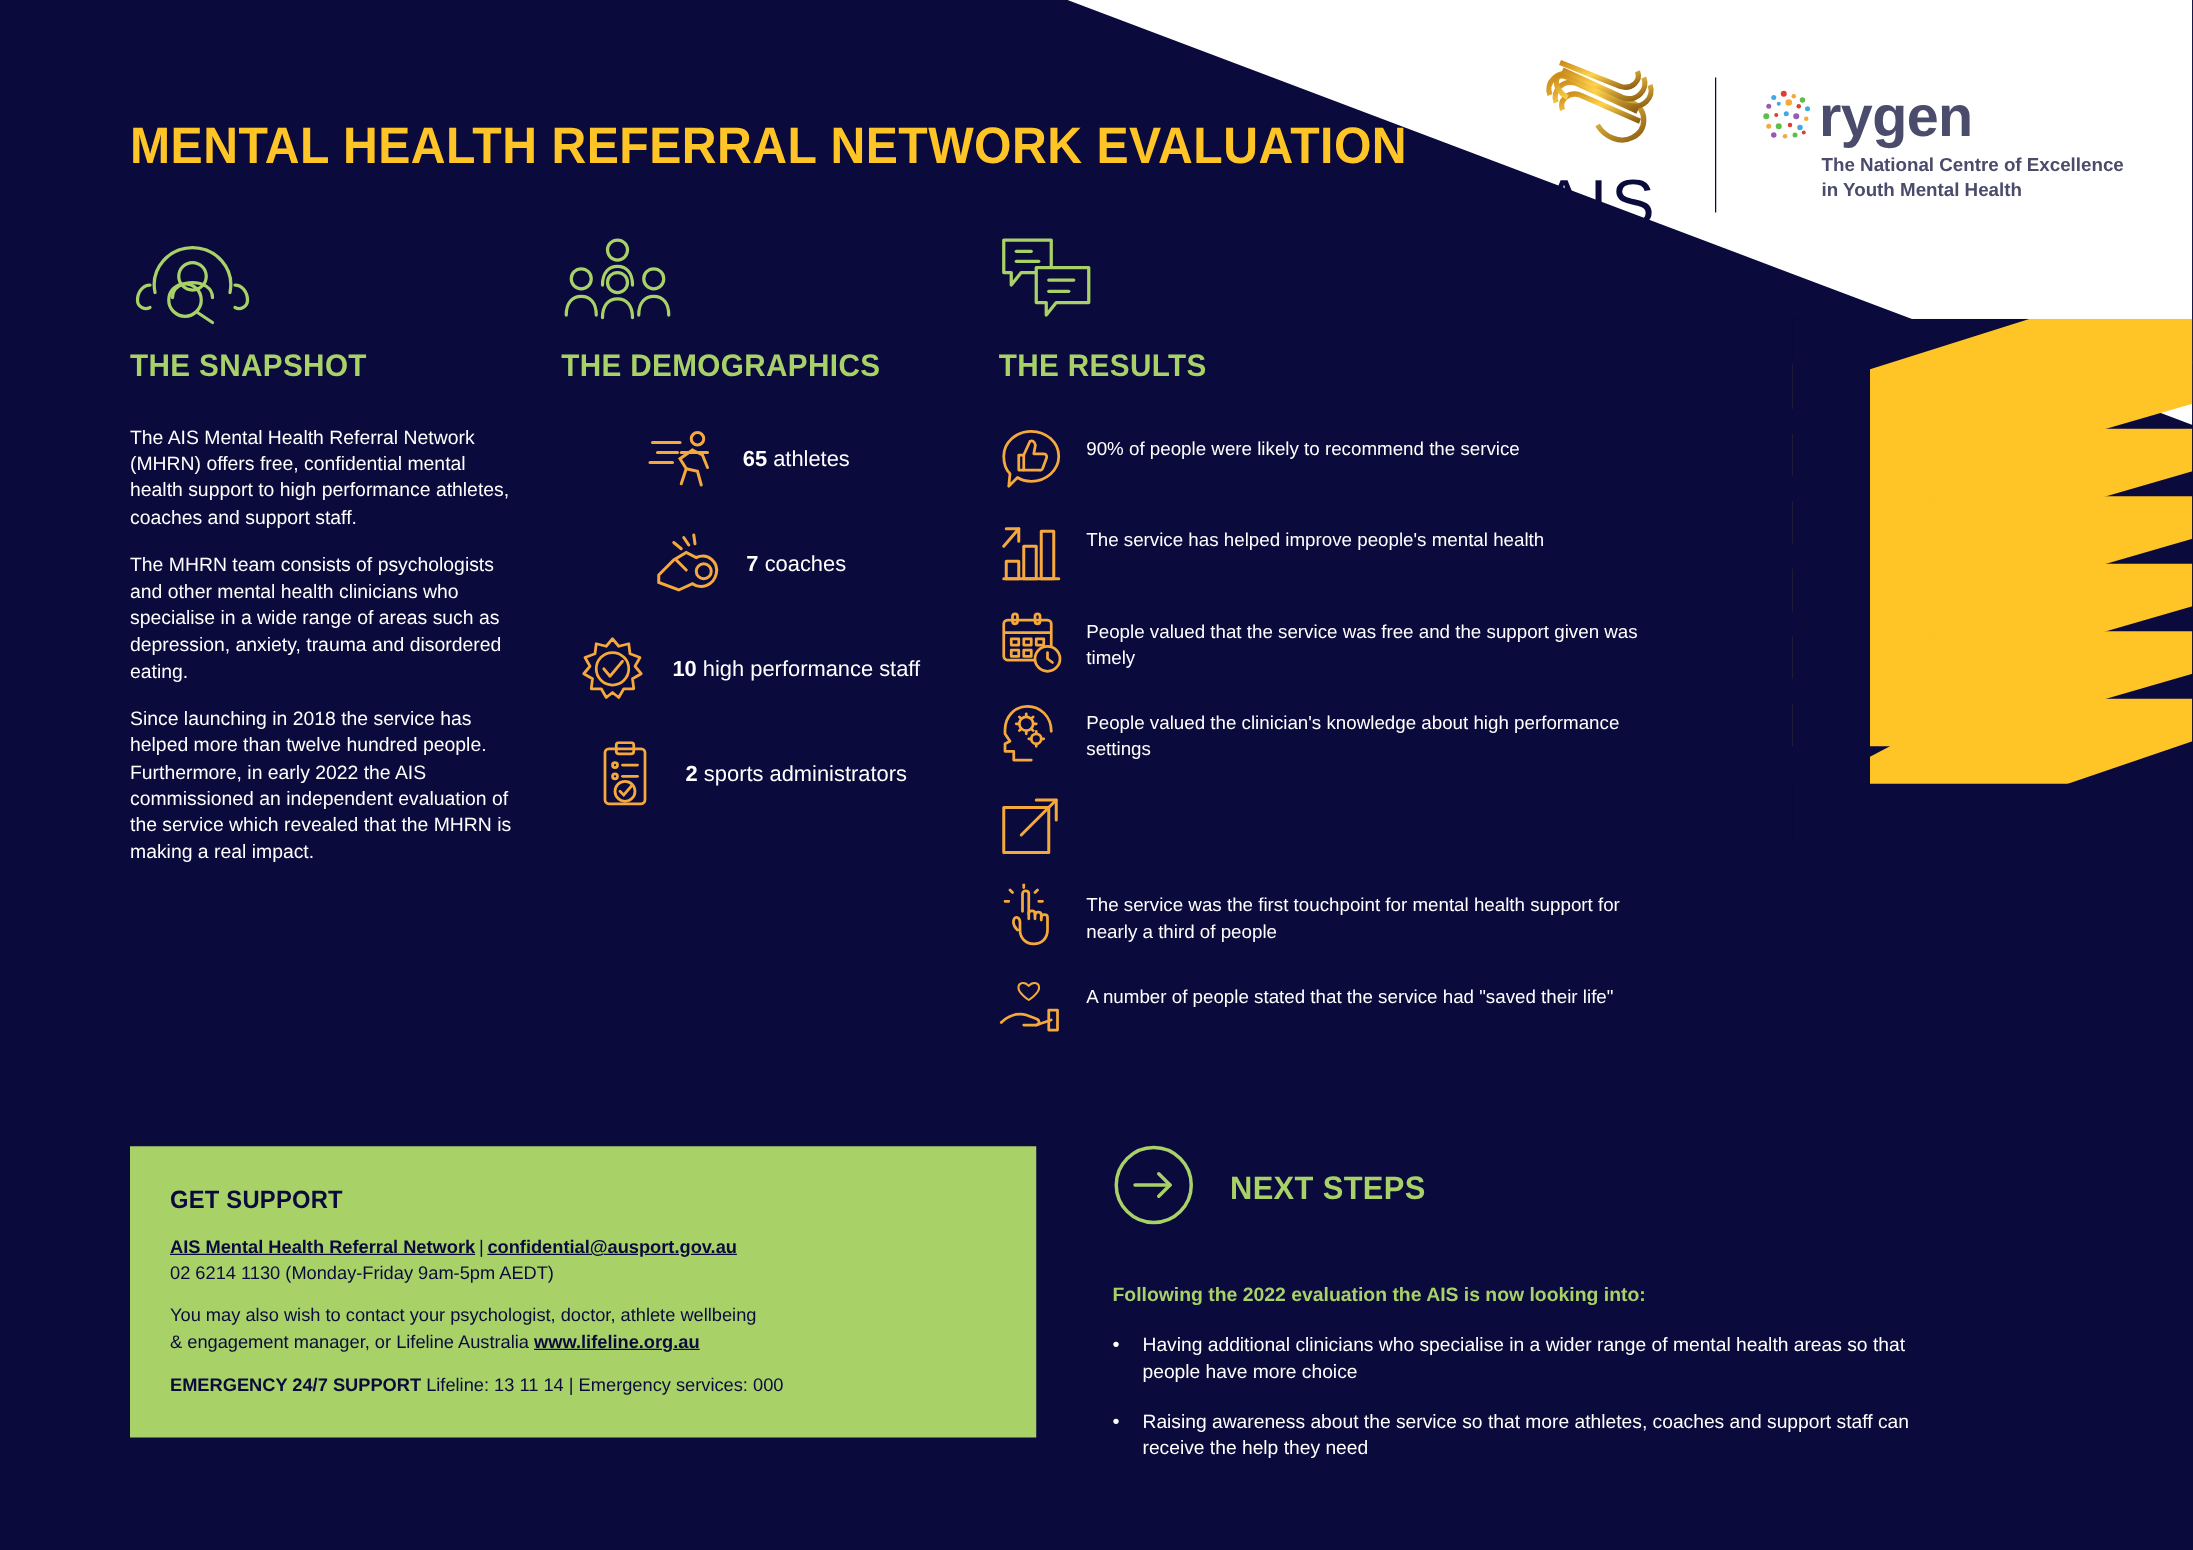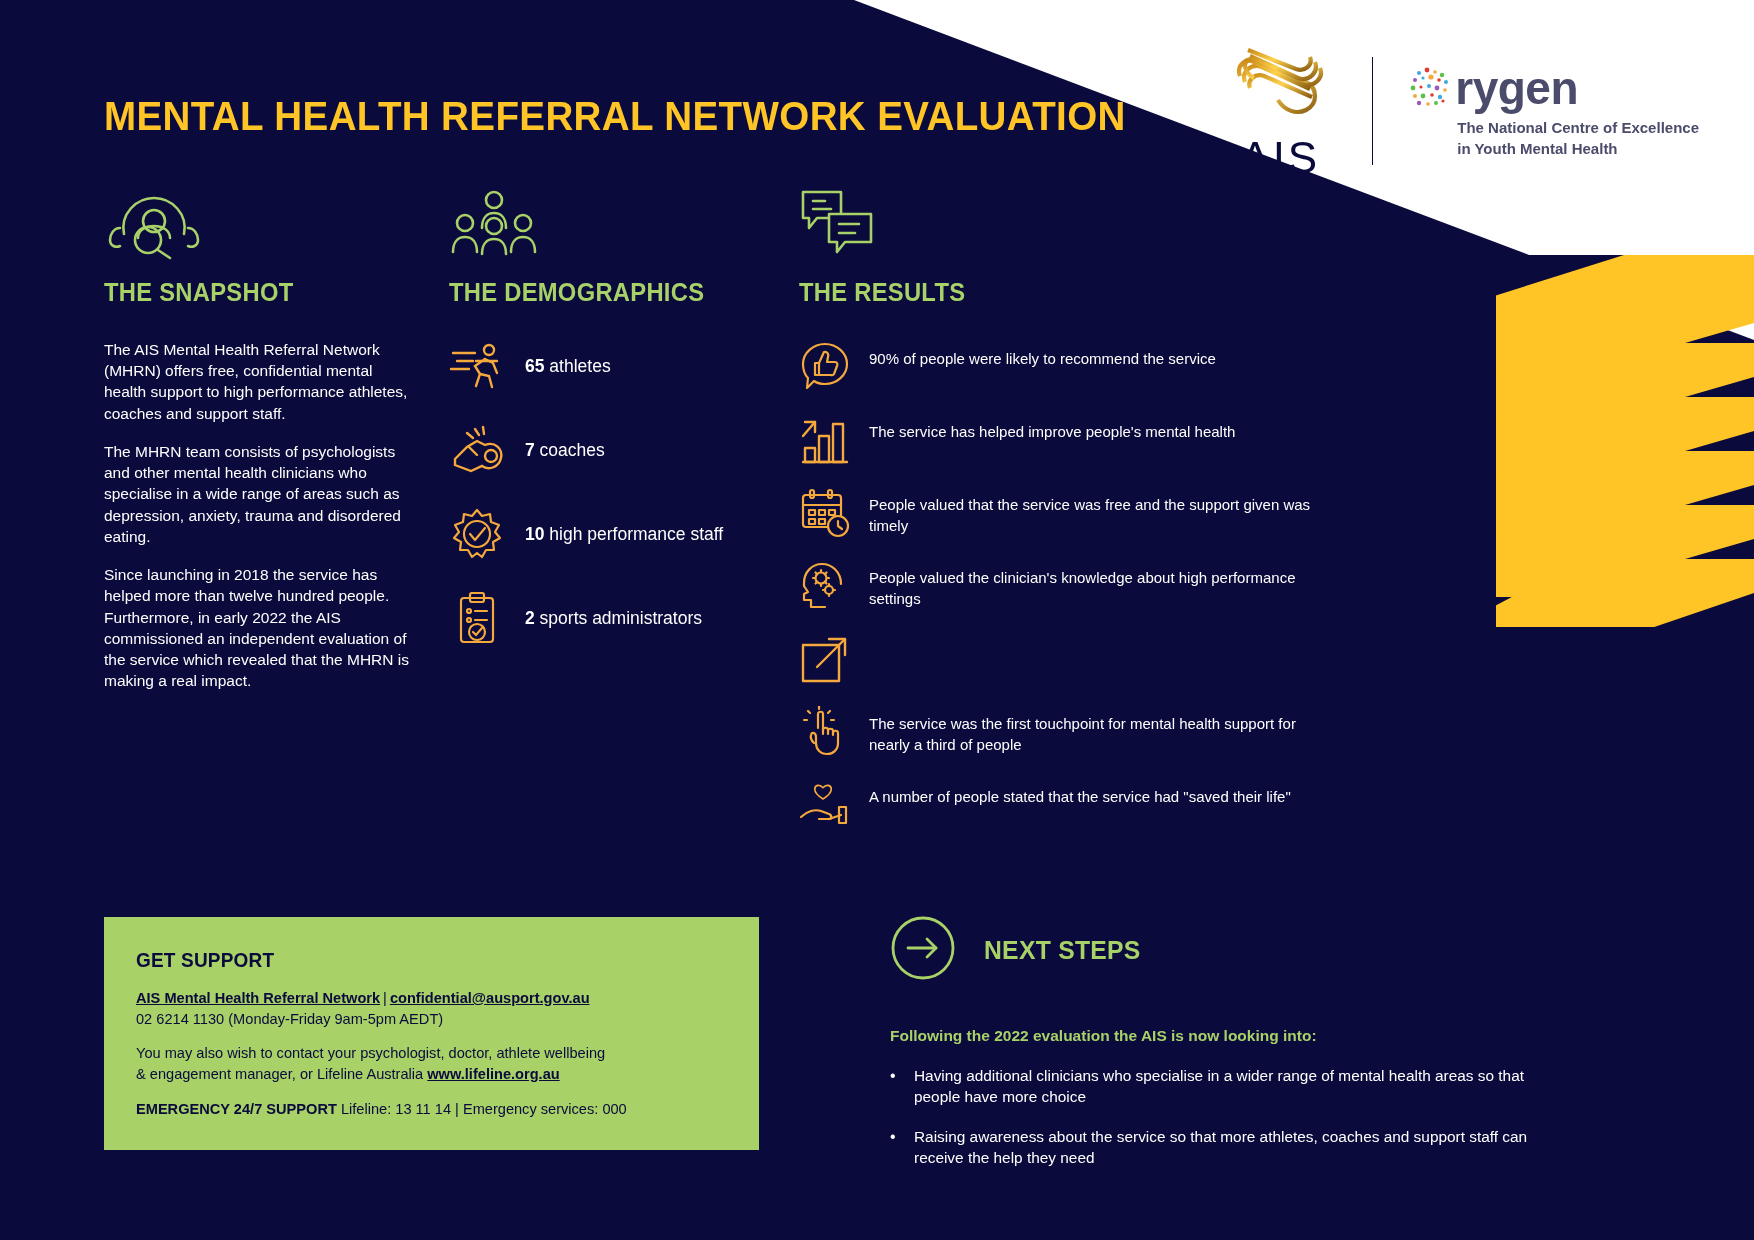--- a/index.html
+++ b/index.html
@@ -50,21 +50,21 @@
   }
 
   
   .logos {
     position: absolute;
     top: 42px; right: 55px;
     display: flex; align-items: center; gap: 0px;
   }
   .ais-logo { width: 120px; text-align: center; }
   .ais-word {
-    font-size: 44px; font-weight: normal; letter-spacing: 3px;
+    font-size: 52px; font-weight: normal; letter-spacing: 3px;
     color: #0a0a3c; line-height: 1; margin-top: -2px;
   }
   .logo-divider {
     width: 1px; height: 108px; background: #0a0a3c;
     margin: 0 32px;
   }
   .orygen-logo { display: flex; flex-direction: column; }
   .orygen-top { display: flex; align-items: center; }
   .orygen-word {
     font-size: 46px; font-weight: bold; color: #4b4b6b;
@@ -89,39 +89,39 @@
     margin-bottom: 17px;
   }
 
   #col1 { position: absolute; left: 104px; top: 188px; width: 310px; }
   #col2 { position: absolute; left: 449px; top: 188px; width: 300px; }
   #col3 { position: absolute; left: 799px; top: 188px; width: 540px; }
 
   
   .stat-row {
     display: flex; align-items: center; gap: 20px;
-    margin-bottom: 28px; min-height: 56px;
+    margin-bottom: 28px; min-height: 56px; justify-content: center;
   }
   .stat-icon { width: 56px; flex: 0 0 56px; display:flex; align-items:center; justify-content:center;}
   .stat-text { font-size: 17.5px; color: #ffffff; line-height: 1.25; }
   .stat-text b { font-weight: bold; }
 
   
   .res-row {
     display: flex; align-items: flex-start; gap: 18px;
     margin-bottom: 19px;
   }
   .res-icon { width: 52px; flex: 0 0 52px; display:flex; align-items:flex-start; justify-content:center; padding-top:2px;}
   .res-text { font-size: 15px; color: #ffffff; line-height: 1.38; padding-top: 10px; }
 
   
   #support-box {
     position: absolute;
     left: 104px; top: 917px;
-    width: 655px; height: 233px;
+    width: 725px; height: 233px;
     background: #a8d168;
     padding: 32px 32px 0 32px;
   }
   .support-title {
     font-size: 20px; font-weight: bold; color: #0a0a3c;
     letter-spacing: 0.2px; margin-bottom: 16px;
     font-stretch: condensed;
     transform: scaleX(0.95); transform-origin: left center;
   }
   .support-line { font-size: 14.6px; color: #0a0a3c; line-height: 1.42; }

